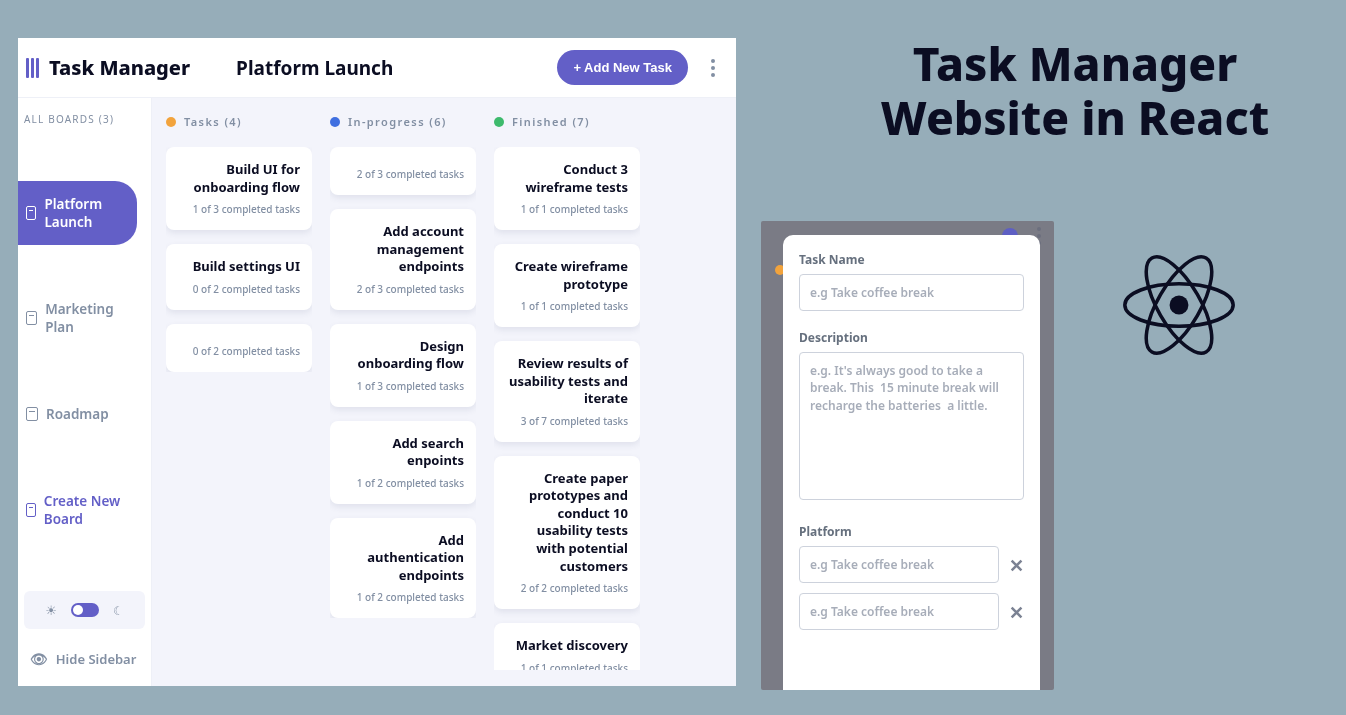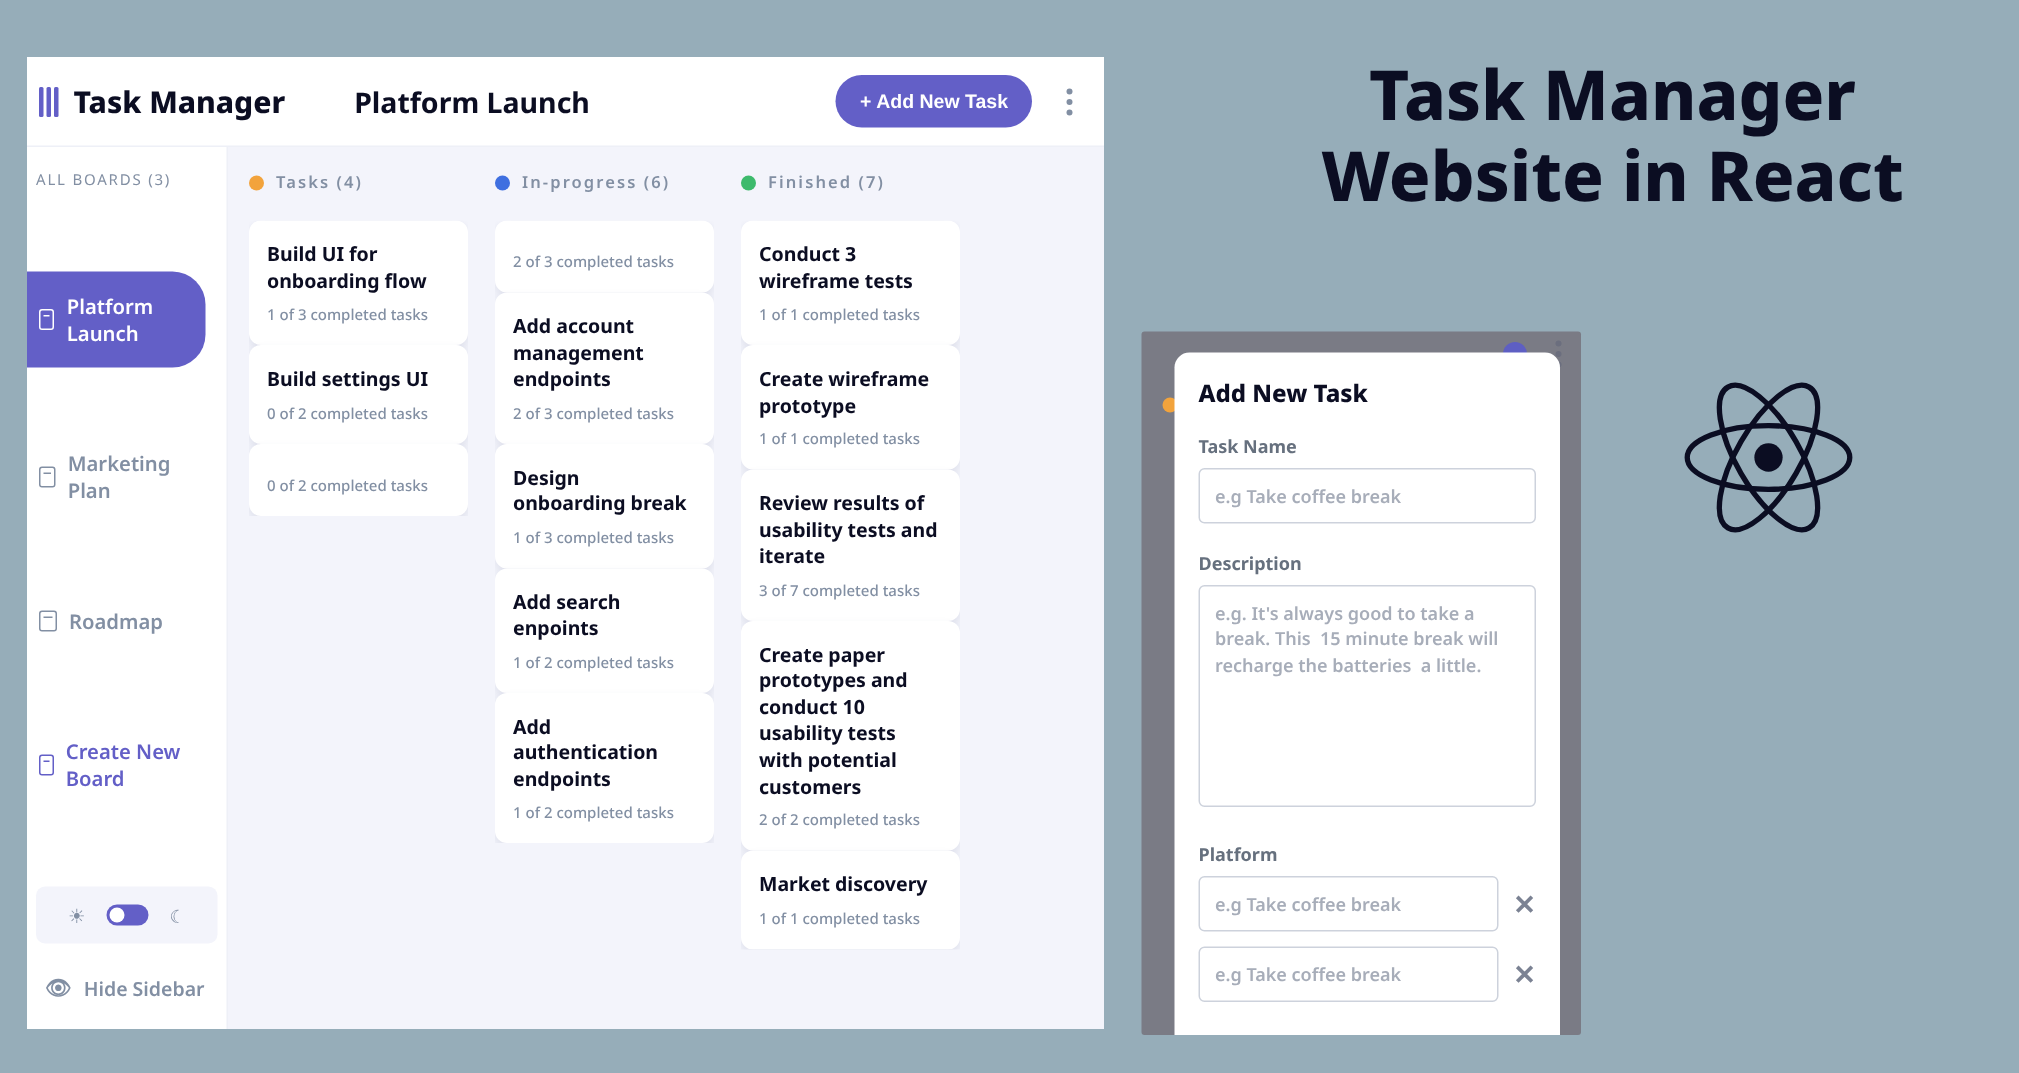--- a/index.html
+++ b/index.html
@@ -137,28 +137,28 @@
   }
 
   .board {
     flex:1;
     background:#f3f4fb;
     display:flex;
     gap:18px;
     padding:16px 14px;
     overflow:hidden;
   }
-  .column { width:146px; flex-shrink:0; display:flex; flex-direction:column; }
+  .column { width:146px; flex-shrink:0; display:flex; flex-direction:column;text-align:right; }
   .col-header {
     display:flex; align-items:center; gap:8px;
     font-size:11px; letter-spacing:1.4px; color:#828fa3;
     margin-bottom:18px; font-weight:600;
   }
   .dot { width:10px; height:10px; border-radius:50%; }
-  .cards { display:flex; flex-direction:column; overflow:hidden; }
+  .cards { display:flex; flex-direction:column; gap:14px; overflow:hidden; }
   .card {
     background:#fff;
     border-radius:8px;
     padding:14px 12px;
     box-shadow: 0 3px 6px rgba(60,70,110,0.1);
     cursor:pointer;
   }
   .card-title { font-size:13px; font-weight:700; color:#0b0d22; line-height:1.35; }
   .card-sub { font-size:10px; color:#828fa3; margin-top:6px; font-weight:500; }
   .new-col {
@@ -323,21 +323,21 @@
           </div>
           <div class="cards">
             <div class="card">
               <div class="card-sub">2 of 3 completed tasks</div>
             </div>
             <div class="card">
               <div class="card-title">Add account management endpoints</div>
               <div class="card-sub">2 of 3 completed tasks</div>
             </div>
             <div class="card">
-              <div class="card-title">Design onboarding break</div>
+              <div class="card-title">Design onboarding flow</div>
               <div class="card-sub">1 of 3 completed tasks</div>
             </div>
             <div class="card">
               <div class="card-title">Add search enpoints</div>
               <div class="card-sub">1 of 2 completed tasks</div>
             </div>
             <div class="card">
               <div class="card-title">Add authentication endpoints</div>
               <div class="card-sub">1 of 2 completed tasks</div>
             </div>
@@ -384,21 +384,20 @@
   <div class="mobile-hdr">
     <span class="blob"></span>
     <div class="kebab kb">
         <span></span>
         <span></span>
         <span></span>
       </div>
   </div>
   <span class="mobile-dot-row"></span>
   <div class="dialog">
-    <h3>Add New Task</h3>
 
     <div class="field-group">
       <div class="field-label">Task Name</div>
       <input class="txt" type="text" placeholder="e.g Take coffee break" style="">
     </div>
 
     <div class="field-group">
       <div class="field-label">Description</div>
       <textarea class="txt" placeholder="e.g. It's always good to take a break. This  15 minute break will  recharge the batteries  a little." style=""></textarea>
     </div>

